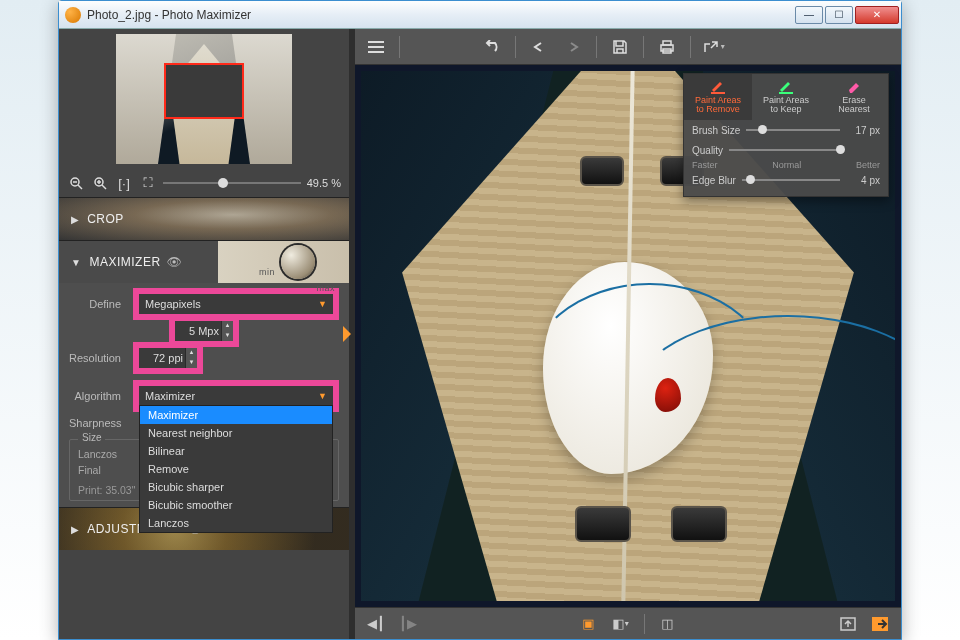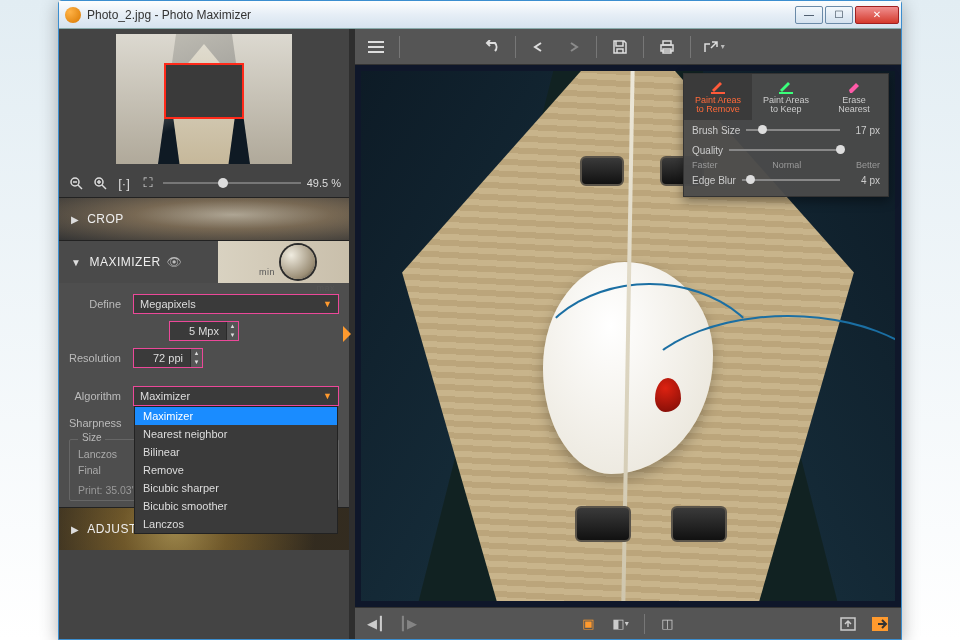--- a/index.html
+++ b/index.html
@@ -30,21 +30,21 @@
   .crop-bg{background:linear-gradient(rgba(40,40,40,.3),rgba(40,40,40,.3)),radial-gradient(ellipse at 60% 40%,#e8dbc2 0,#9a8466 40%,#3a3a3a 100%);}
   .max-bg{background:linear-gradient(90deg,#4a4a4a 0%,#4a4a4a 55%,#d9d2c1 55%,#c9bfab 100%);position:relative;}
   .max-bg .dial{position:absolute;right:34px;top:4px;width:34px;height:34px;border-radius:50%;background:radial-gradient(circle at 30% 30%,#f0ece0,#9a8d75 70%,#3a362d);box-shadow:0 0 0 2px #2b2b2b;}
   .max-bg .mm{position:absolute;font-size:9px;color:#555;top:26px;}
   .max-bg .mm.min{right:74px;} .max-bg .mm.max{right:14px;margin-top:16px;}
   .adj-bg{background:linear-gradient(rgba(30,30,30,.25),rgba(30,30,30,.25)),radial-gradient(circle at 40% 50%,#c7a95a 0,#8a6b2e 30%,#3a3020 80%);}
   .eye{margin-left:6px;font-size:12px;color:#bbb;}
   .panelbody{background:#4e4e4e;padding:6px 10px;font-size:11px;color:#ccc;}
   .row{display:flex;align-items:center;height:24px;margin:3px 0;}
   .row .lbl{width:64px;text-align:right;padding-right:12px;color:#bbb;}
-  .sel,.spin{flex:1;height:20px;background:#3a3a3a;border:1px solid #ec4899;color:#ddd;font-size:11px;padding:0 6px;display:flex;align-items:center;justify-content:space-between;}
+  .sel,.spin{flex:1;height:32px;background:#3a3a3a;border:6px solid #ec4899;color:#ddd;font-size:11px;padding:0 6px;display:flex;align-items:center;justify-content:space-between;}
   .sel .car{color:#ff9a2e;font-size:9px;}
   .spin{flex:none;width:70px;margin:0 auto;justify-content:center;position:relative;}
   .spin .spctrl{position:absolute;right:0;top:0;width:12px;height:100%;display:flex;flex-direction:column;}
   .spin .spctrl span{flex:1;background:#555;border-left:1px solid #2a2a2a;font-size:6px;text-align:center;line-height:9px;}
   .grp{border:1px solid #666;border-radius:2px;margin-top:4px;padding:6px 8px 2px;position:relative;}
   .grp .glabel{position:absolute;top:-8px;left:8px;background:#4e4e4e;padding:0 4px;font-size:10px;color:#bbb;}
   .dimrow{font-size:10.5px;color:#aaa;padding:2px 0;}
   .dropdown{position:absolute;top:0;left:0;right:0;background:#3a3a3a;border:1px solid #222;z-index:50;font-size:11px;}
   .dropdown .opt{padding:3px 8px;color:#ddd;}
   .dropdown .opt:first-child{background:#1a8cff;color:#fff;}

